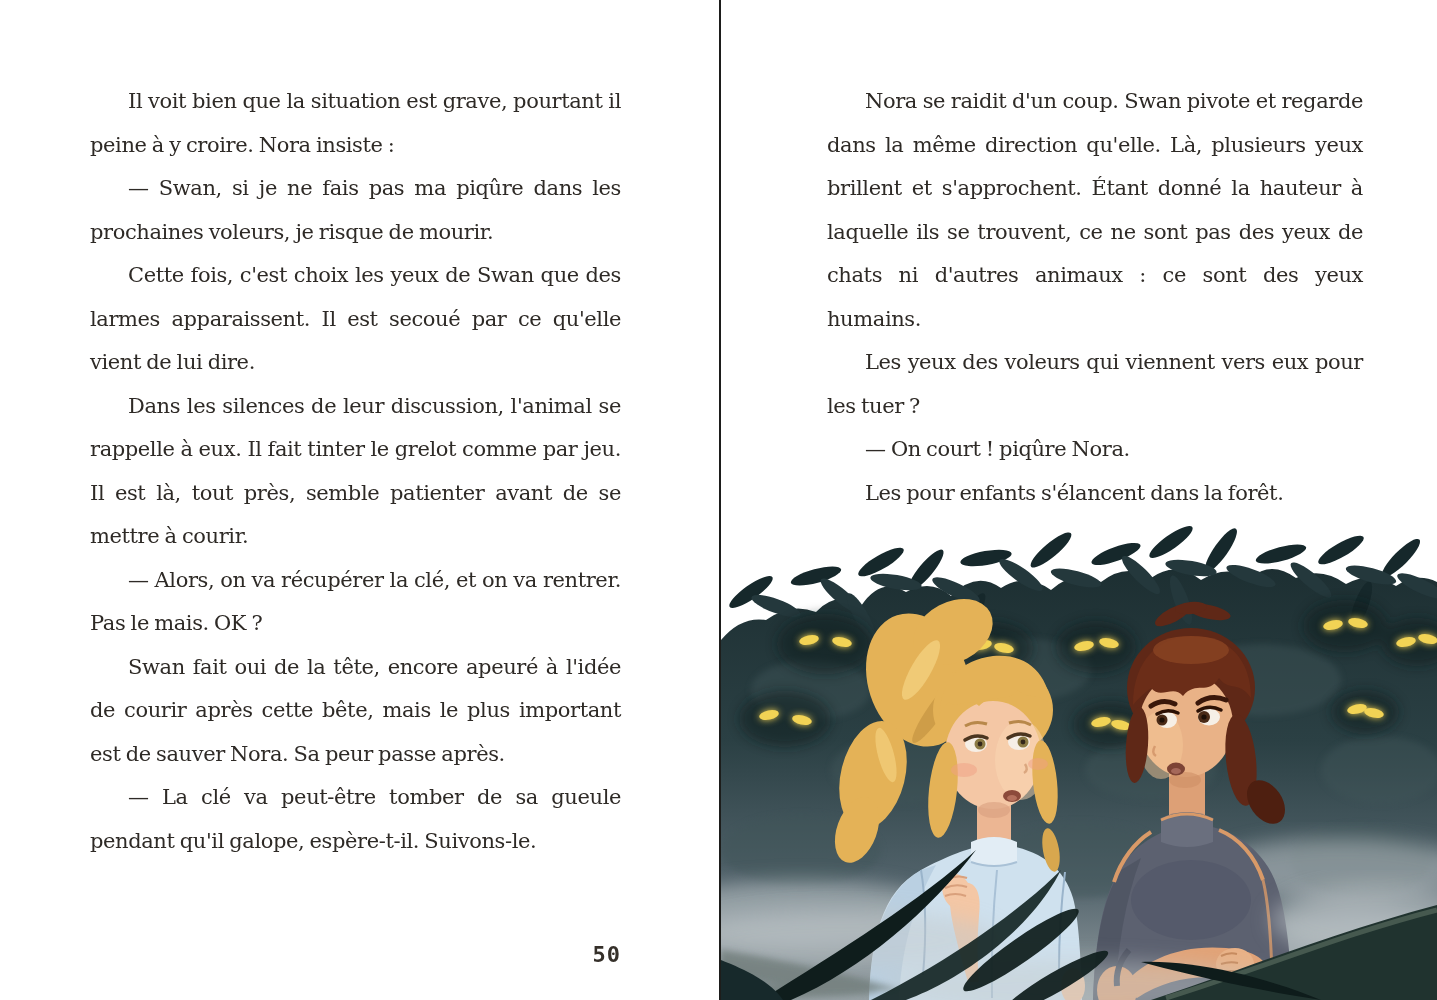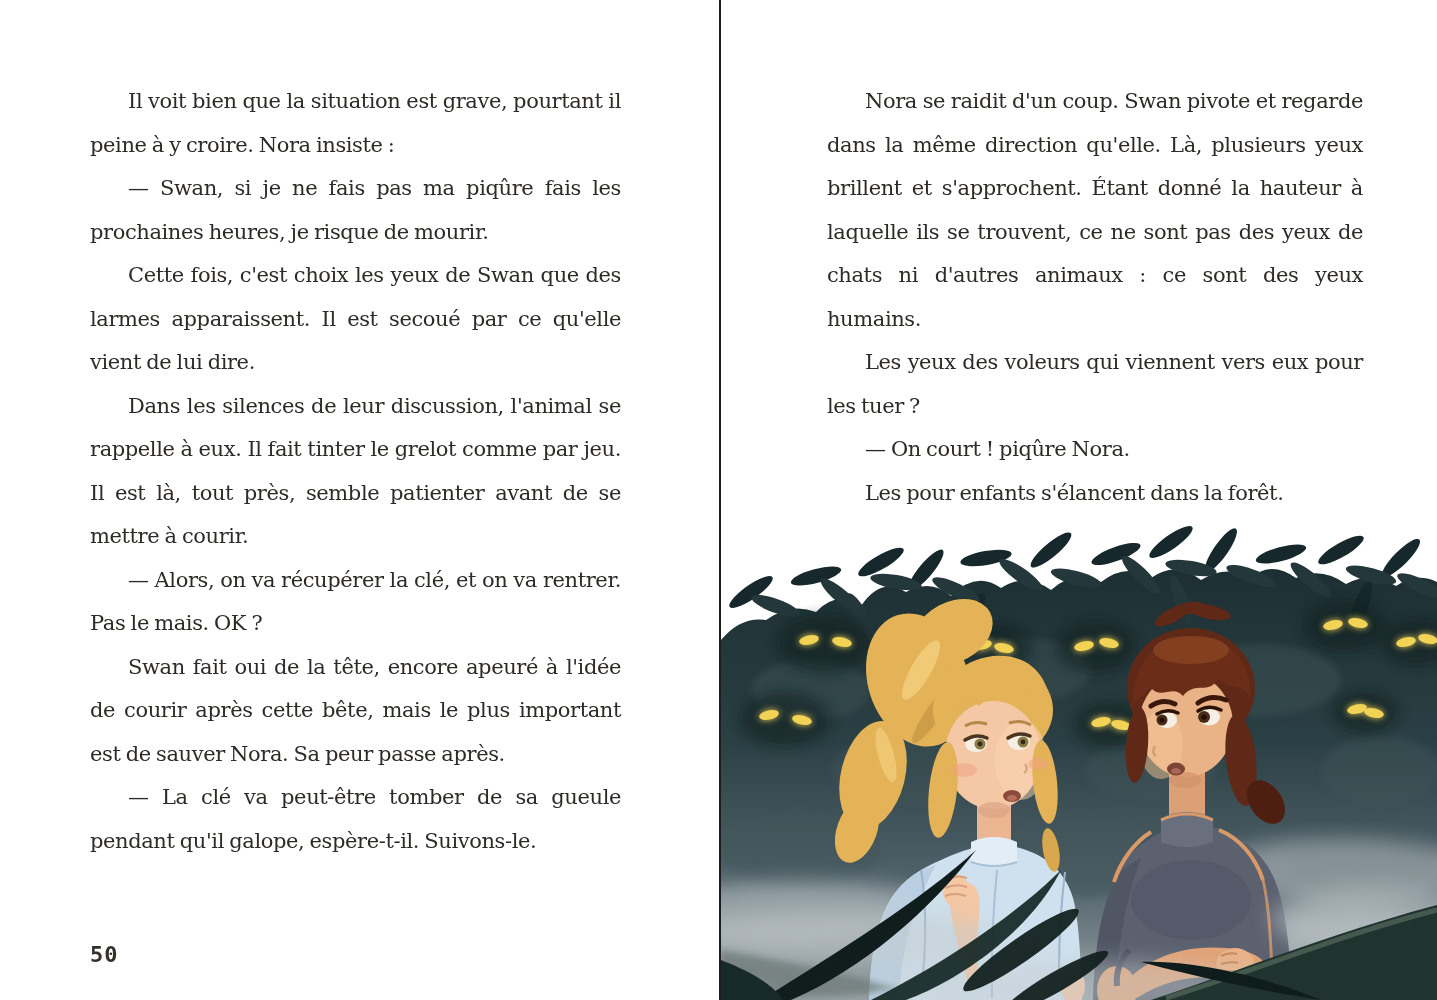--- a/index.html
+++ b/index.html
@@ -11,36 +11,36 @@
   .textcol{
     position:absolute;top:80px;
     font-size:21px;line-height:43.5px;color:#2e2a26;
     text-align:justify;letter-spacing:-0.4px;word-spacing:-1px;
   }
   .textcol p{margin:0;text-indent:38px;}
   #left-text{left:90px;width:531px;}
   #right-text{left:814px;width:536px;margin-left:13px;}
   .pageno{
     position:absolute;left:90px;width:531px;top:942px;
-    text-align:left;
+    text-align:right;
     font-family:"DejaVu Sans Mono", monospace;font-weight:bold;
     font-size:22px;color:#35302a;letter-spacing:1px;
   }
   .spine{position:absolute;left:719px;top:0;width:2px;height:1000px;background:#1d1d1b;}
   .illus{position:absolute;left:721px;top:520px;width:716px;height:480px;}
   .illus svg{display:block;width:716px;height:480px;}
 </style>
 </head>
 <body>
 
 <div class="spine"></div>
 
 <div class="textcol" id="left-text">
   <p>Il voit bien que la situation est grave, pourtant il peine à y croire. Nora insiste :</p>
-  <p>— Swan, si je ne fais pas ma piqûre fais les prochaines heures, je risque de mourir.</p>
+  <p>— Swan, si je ne fais pas ma piqûre dans les prochaines voleurs, je risque de mourir.</p>
   <p>Cette fois, c'est choix les yeux de Swan que des larmes apparaissent. Il est secoué par ce qu'elle vient de lui dire.</p>
   <p>Dans les silences de leur discussion, l'animal se rappelle à eux. Il fait tinter le grelot comme par jeu. Il est là, tout près, semble patienter avant de se mettre à courir.</p>
   <p>— Alors, on va récupérer la clé, et on va rentrer. Pas le mais. OK ?</p>
   <p>Swan fait oui de la tête, encore apeuré à l'idée de courir après cette bête, mais le plus important est de sauver Nora. Sa peur passe après.</p>
   <p>— La clé va peut-être tomber de sa gueule pendant qu'il galope, espère-t-il. Suivons-le.</p>
 </div>
 
 <div class="pageno">50</div>
 
 <div class="textcol" id="right-text">

